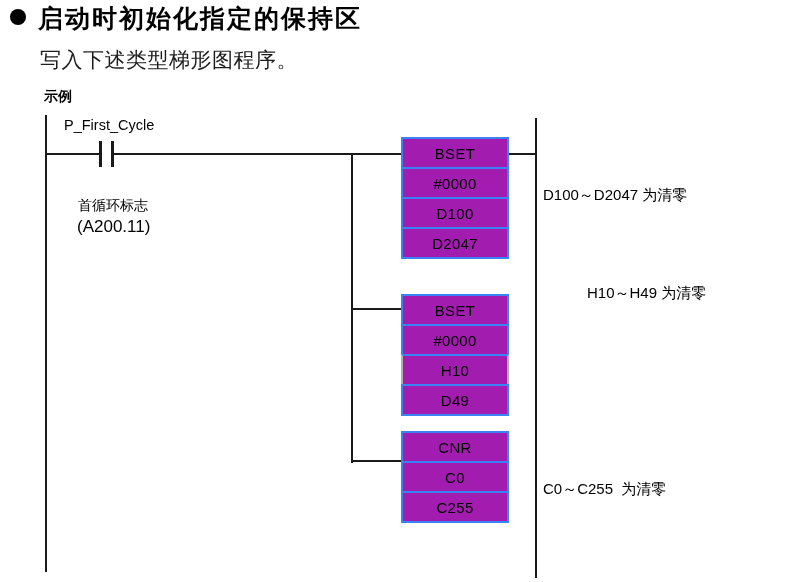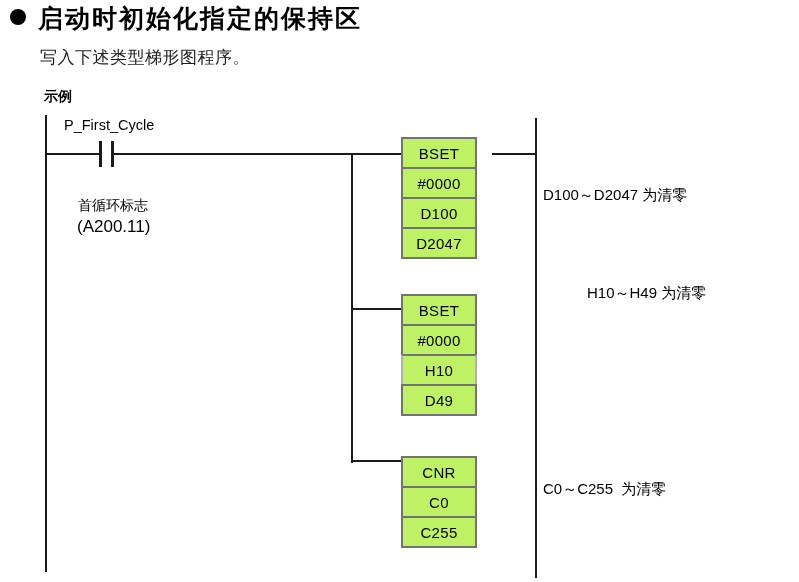--- a/index.html
+++ b/index.html
@@ -20,21 +20,21 @@
     background:#000;
   }
   .heading {
     position:absolute; left:38px; top:2px;
     font-size:25px; font-weight:bold; letter-spacing:2px;
     white-space:nowrap;
   }
   .subtitle {
     position:absolute; left:40px; top:46px;
     font-family:"Liberation Serif","DejaVu Serif",serif;
-    font-size:17px; color:#1c1c1c; letter-spacing:0.5px;
+    font-size:21px; color:#1c1c1c; letter-spacing:0.5px;
     white-space:nowrap;
   }
   .example-label {
     position:absolute; left:44px; top:88px;
     font-size:14px; font-weight:bold;
   }
 
   
   .line { position:absolute; background:#1a1a1a; }
 
@@ -49,24 +49,24 @@
   }
   .contact-address {
     position:absolute; left:77px; top:217px;
     font-size:17px; white-space:nowrap;text-align:right;
   }
 
   
   .block { position:absolute; left:401px; width:92px; }
   .cell {
     box-sizing:border-box;
-    width:76px; height:32px;
-    border:2px solid #737373;
+    width:108px; height:32px;
+    border:2px solid #3b82f6;
     margin-top:-2px;
-    background:#bef264;
+    background:#a21caf;
     display:flex; align-items:center; justify-content:center;
     font-size:15px; letter-spacing:0.3px;
   }
   .cell:first-child { margin-top:0; }
   .cell-faded {
     border-left-color:#b0b0b0;
     border-right-color:#b0b0b0;
   }
 
   
@@ -113,21 +113,21 @@
       <div class="cell">D2047</div>
     </div>
 
     <div class="block" style="top:294px;">
       <div class="cell">BSET</div>
       <div class="cell">#0000</div>
       <div class="cell cell-faded">H10</div>
       <div class="cell">D49</div>
     </div>
 
-    <div class="block" style="top:456px;border-radius:30px;">
+    <div class="block" style="top:431px;border-radius:30px;">
       <div class="cell">CNR</div>
       <div class="cell">C0</div>
       <div class="cell">C255</div>
     </div>
 
     <div class="comment" style="top:146px;margin-top:40px;">D100～D2047 为清零</div>
     <div class="comment" style="top:284px;margin-left:44px;">H10～H49 为清零</div>
     <div class="comment" style="top:480px;">C0～C255  为清零</div>
 
   </div>

